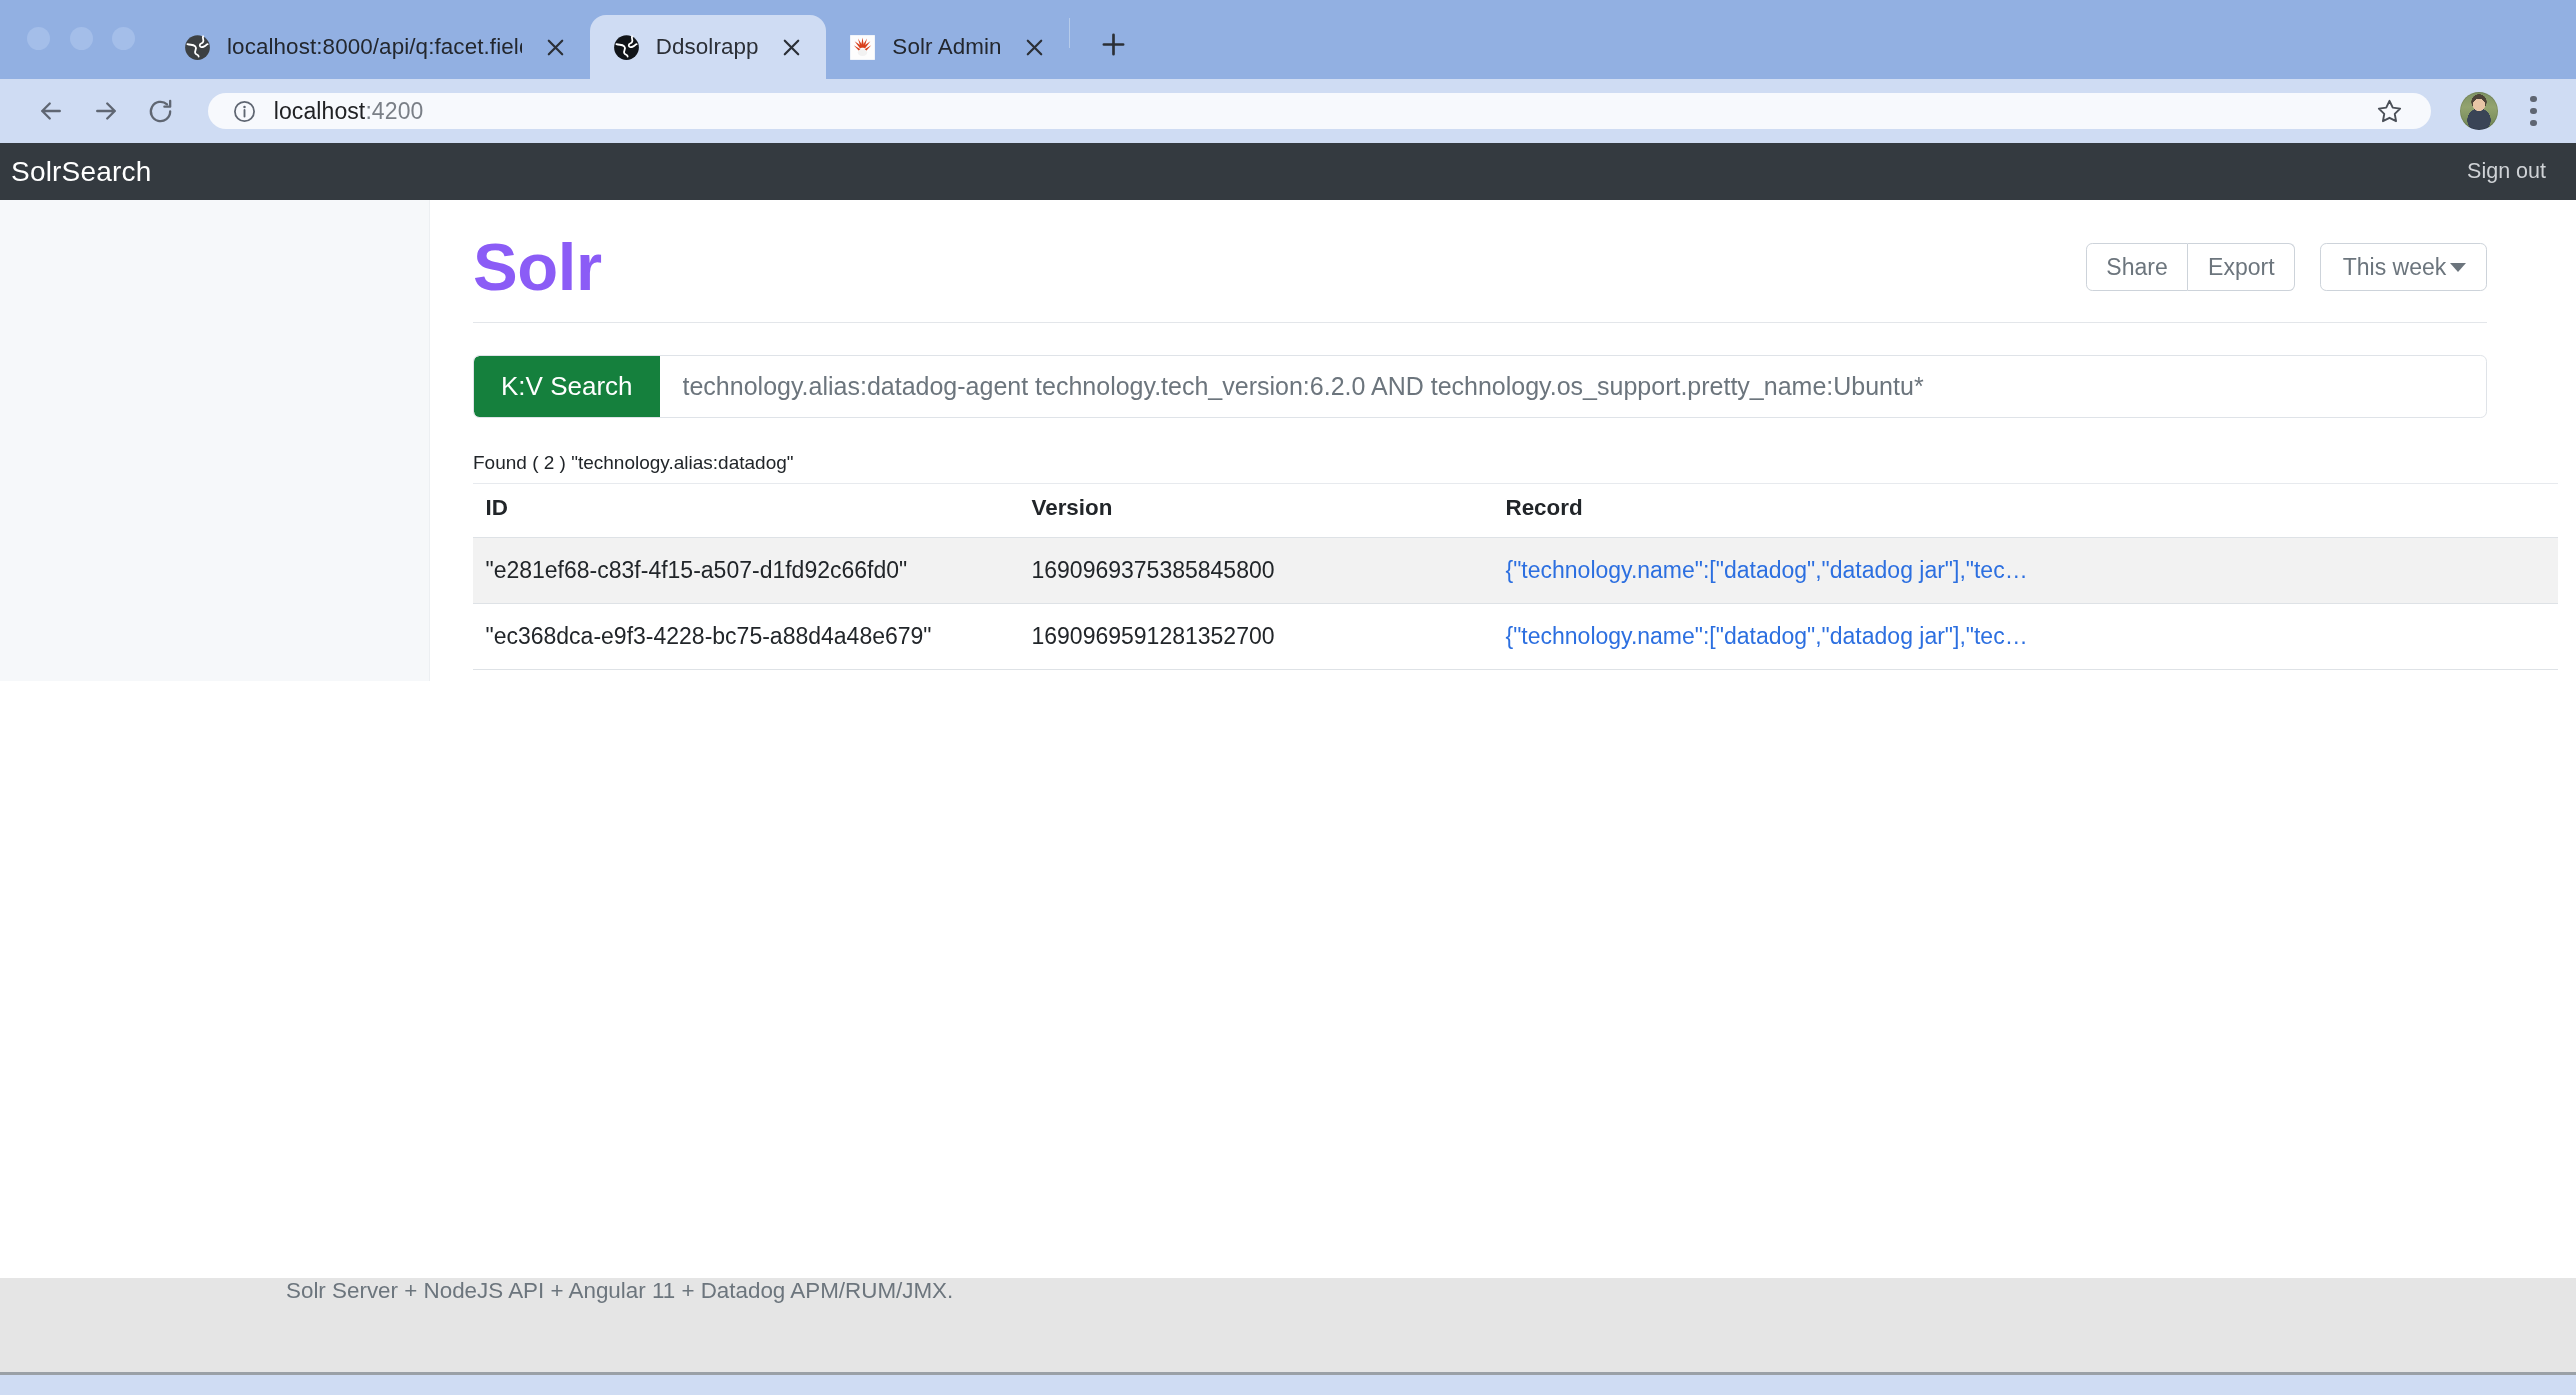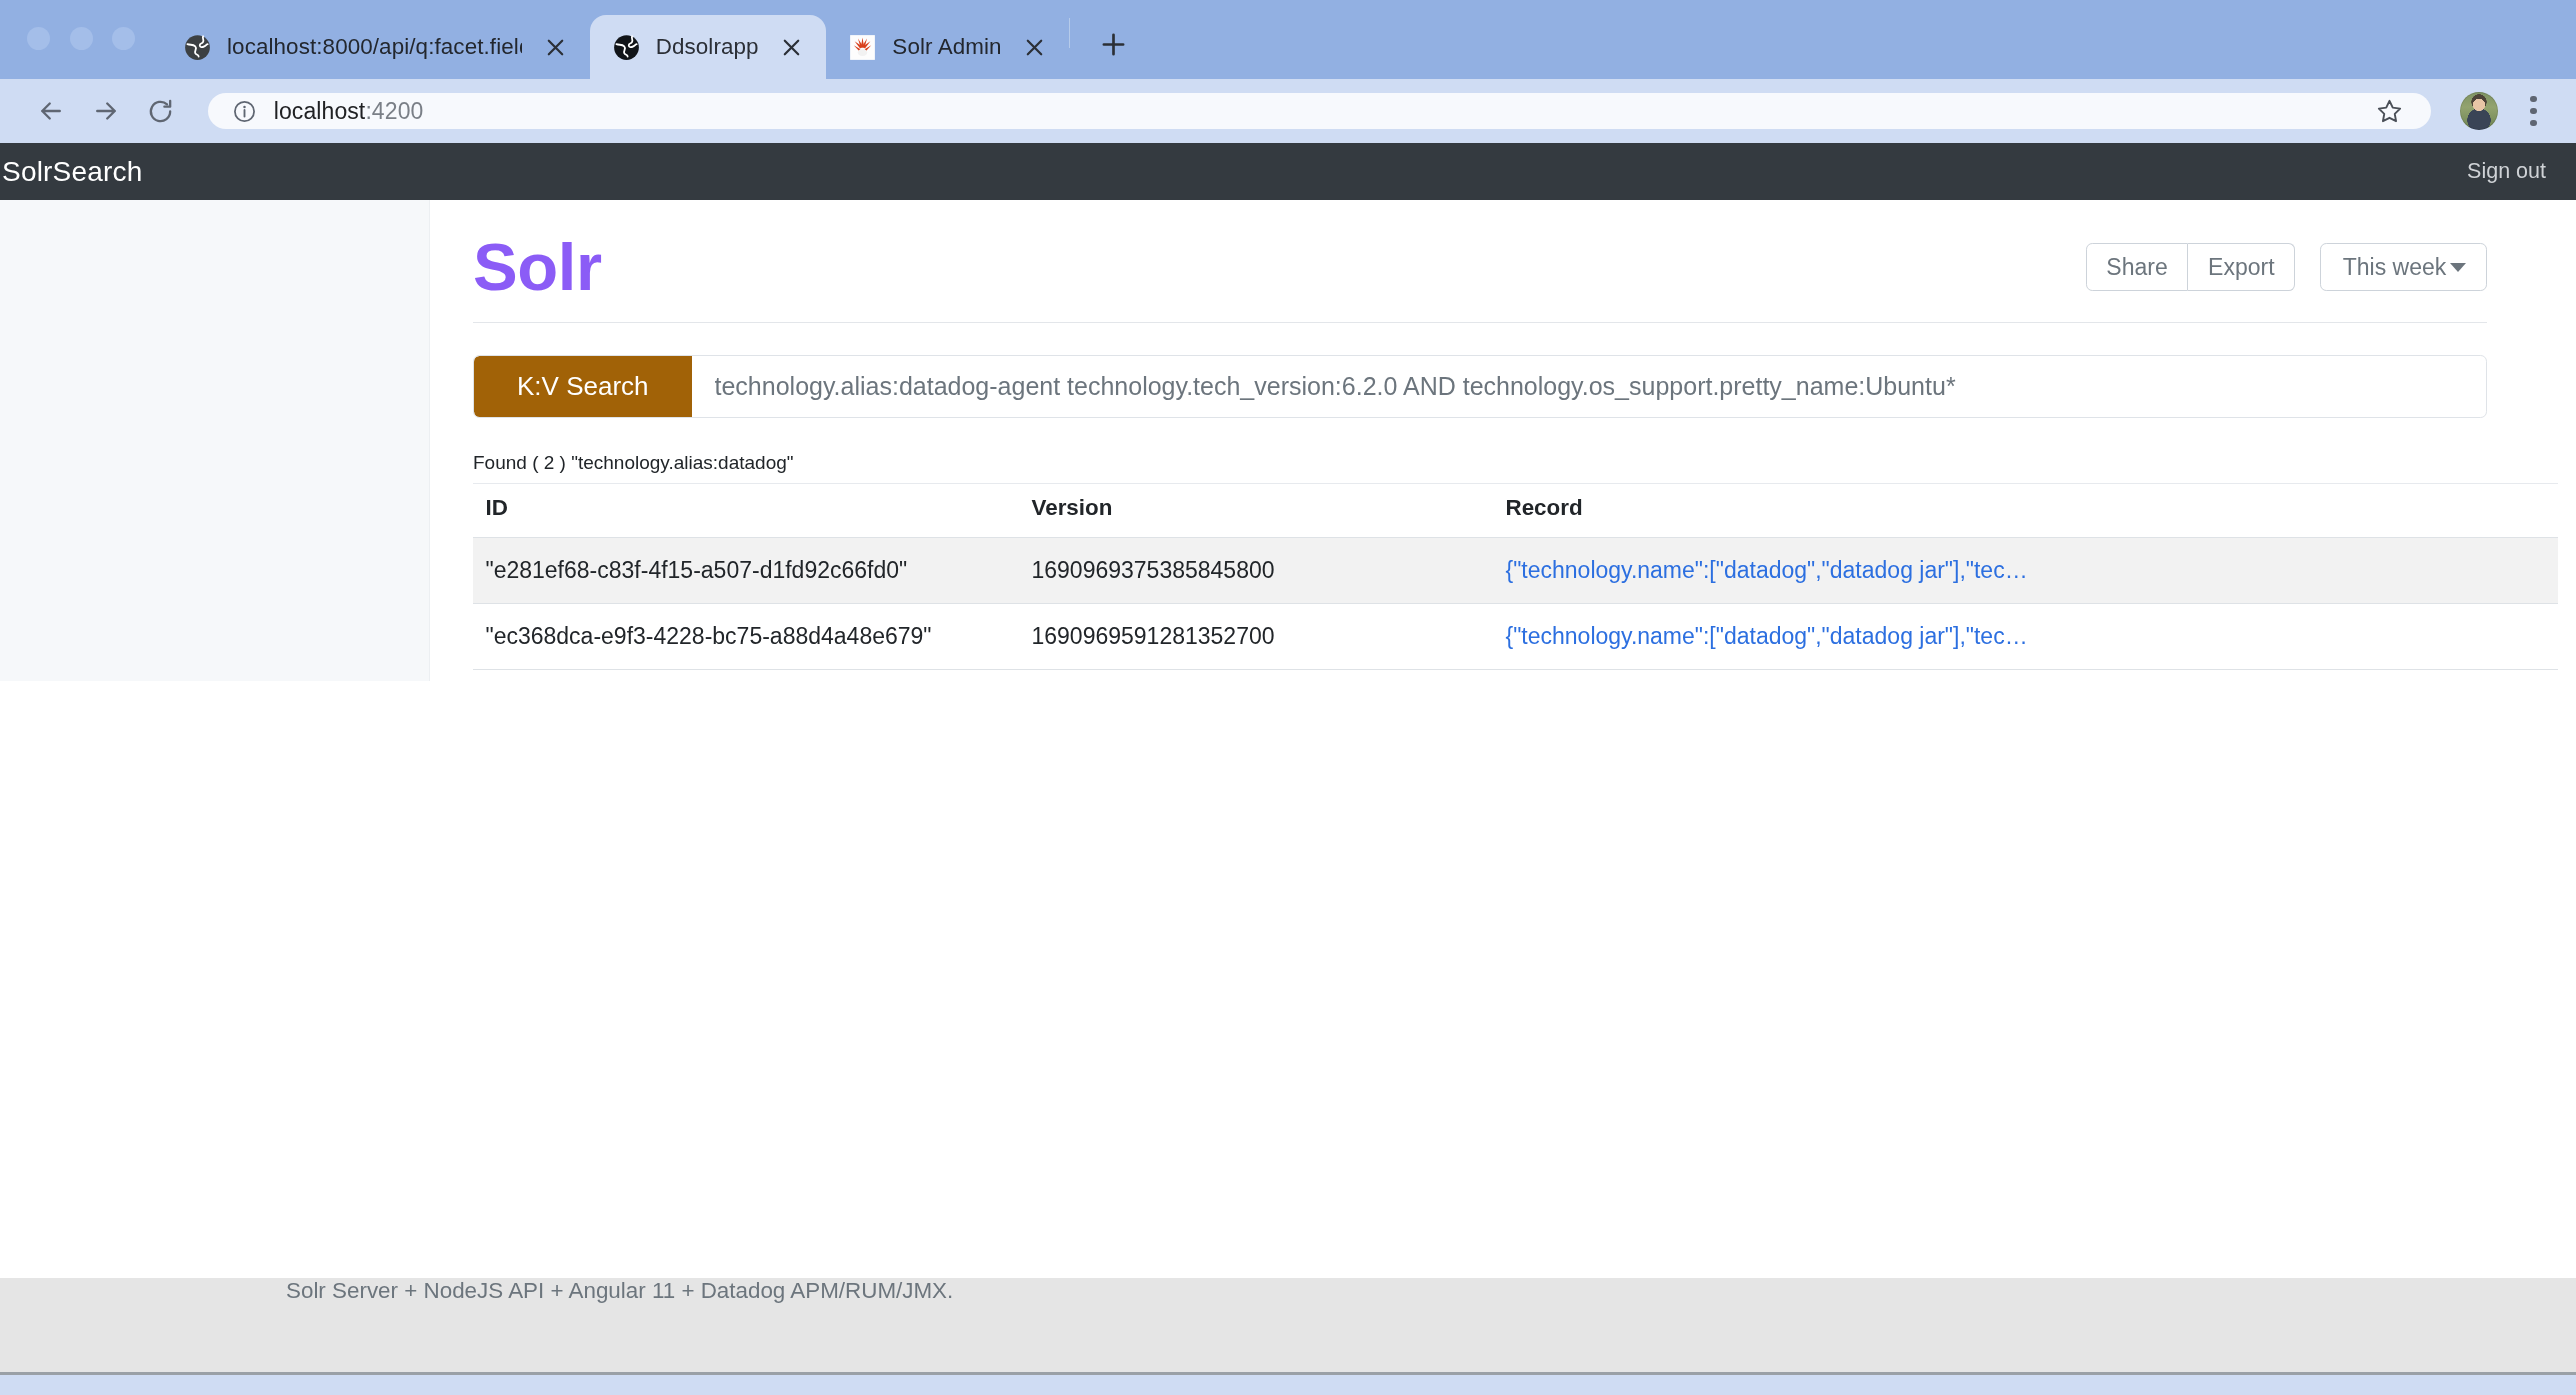--- a/index.html
+++ b/index.html
@@ -134,21 +134,21 @@
     display: flex; flex-direction: column;
     position: relative;
     overflow: hidden;
   }
 
   
   .appbar {
     height: 57px;
     background: #343a40;
     display: flex; align-items: center;
-    padding: 0 30px 0 2px;
+    padding: 0 30px 0 11px;
     flex: 0 0 57px;
   }
   .brand { color: #ffffff; font-size: 28px; letter-spacing: 0.2px; }
   .appbar-spacer { flex: 1 1 auto; }
   .signout { color: #cfd2d6; font-size: 21.5px; }
 
   
   .page-body { flex: 1 1 auto; display: flex; position: relative; background: #ffffff; }
   .left-rail {
     width: 430px;
@@ -200,25 +200,25 @@
   .search-row {
     display: flex; align-items: stretch;
     border: 0.9px solid #dfe3e8;
     border-radius: 6.3px;
     overflow: hidden;
     height: 63px;
     margin-bottom: 34px;
     background: #fff;
   }
   .search-label {
-    background: #a16207;
+    background: #15803d;
     color: #ffffff;
     font-size: 26px;
     display: flex; align-items: center; justify-content: center;
-    padding: 0 43px;
+    padding: 0 27px;
     flex: 0 0 auto;
     border-radius: 5.4px 0 0 5.4px;
   }
   .search-input {
     flex: 1 1 auto;
     border: none;
     outline: none;
     background: transparent;
     font-size: 25px;
     color: #6c757d;

